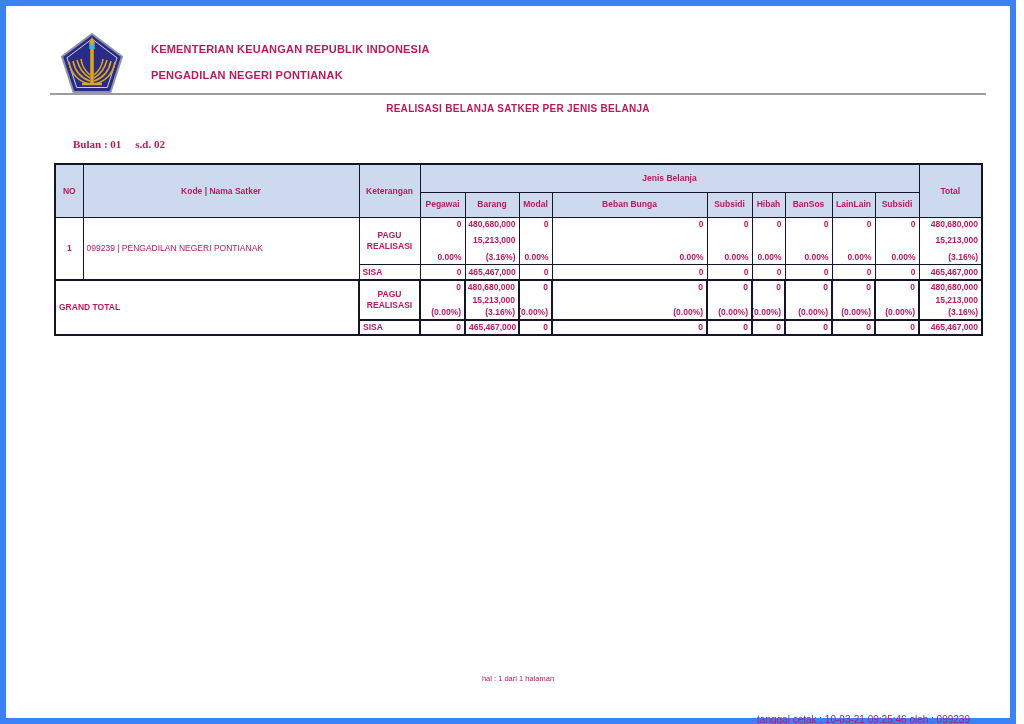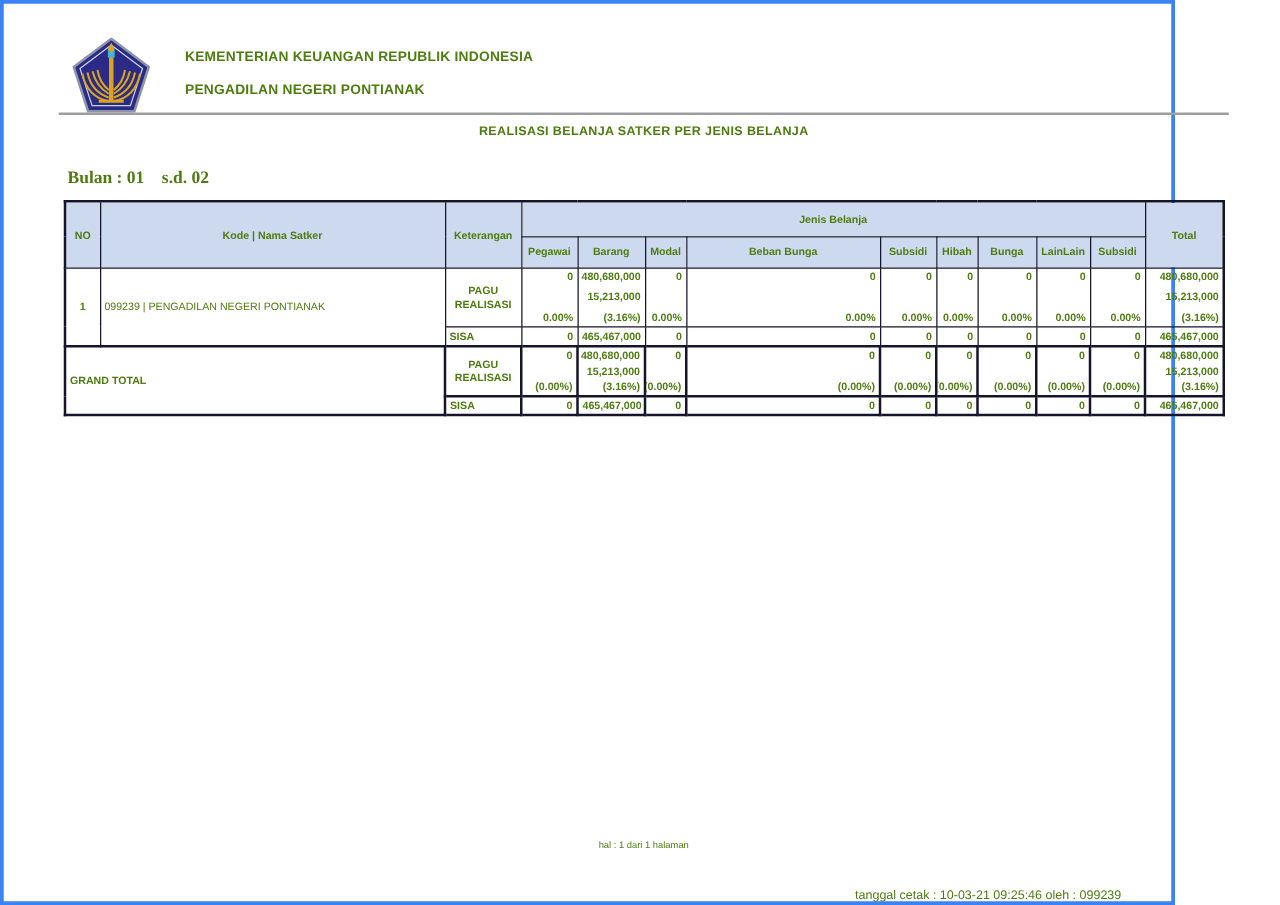--- a/index.html
+++ b/index.html
@@ -1,26 +1,26 @@
 <!DOCTYPE html>
 <html><head>
 <meta charset="utf-8">
 <style>
   html,body { margin:0; padding:0; background:#ffffff; }
   .page {
-    position:relative; width:940px; height:724px; background:#fff;
-    border:3px solid #3b82f6; box-sizing:border-box;
-    font-family:"Liberation Sans", sans-serif; color:#4d7c0f;
+    position:relative; width:1016px; height:724px; background:#fff;
+    border:6px solid #3b82f6; box-sizing:border-box;
+    font-family:"Liberation Sans", sans-serif; color:#be185d;
   }
   .logo { position:absolute; left:54px; top:27px; width:64px; height:62px; }
   .org-line1 { position:absolute; left:145px; top:37px; font-size:11px; font-weight:bold; letter-spacing:0.2px; }
   .org-line2 { position:absolute; left:145px; top:63px; font-size:11px; font-weight:bold; letter-spacing:0.2px; }
   .head-rule { position:absolute; left:44px; top:87px; width:936px; height:2px; background:#9d9d9d; }
   .report-title { position:absolute; left:0; top:97px; width:1024px; text-align:center; font-size:10px; font-weight:bold; letter-spacing:0.3px; }
-  .period { position:absolute; left:51px; top:132px; font-family:"Liberation Serif", serif; font-weight:bold; font-size:14px; }
+  .period { position:absolute; left:67px; top:132px; font-family:"Liberation Serif", serif; font-weight:bold; font-size:11px; }
   .period span { margin-right:14px; }
 
   table.report {
     position:absolute; left:48px; top:157px; width:927px;
     border-collapse:collapse; table-layout:fixed;
     font-size:8.5px; line-height:1.2;
     border:2px solid #14142a;
   }
   .report th, .report td { border:1px solid #14142a; padding:0 3px; overflow:hidden; }
   .report thead th { background:#cdd9ee; font-weight:bold; text-align:center; vertical-align:middle;margin-top:28px; }
@@ -103,21 +103,21 @@
         <th colspan="9">Jenis Belanja</th>
         <th rowspan="2">Total</th>
       </tr>
       <tr class="hB">
         <th>Pegawai</th>
         <th>Barang</th>
         <th>Modal</th>
         <th>Beban Bunga</th>
         <th>Subsidi</th>
         <th>Hibah</th>
-        <th>Bunga</th>
+        <th>BanSos</th>
         <th>LainLain</th>
         <th>Subsidi</th>
       </tr>
     </thead>
     <tbody>
       <tr class="r1p">
         <td class="ctr no1" rowspan="2">1</td>
         <td class="lft satker" rowspan="2">099239 | PENGADILAN NEGERI PONTIANAK</td>
         <td>
             <div class="stack left">

